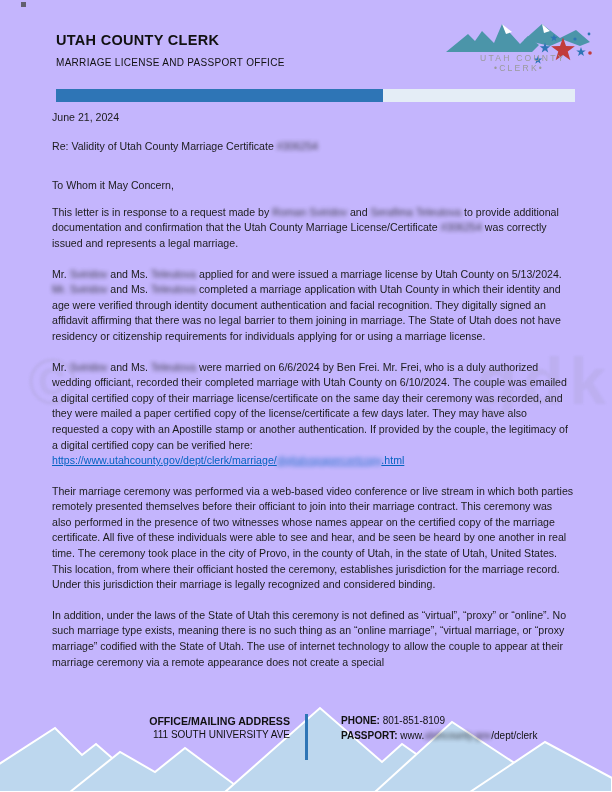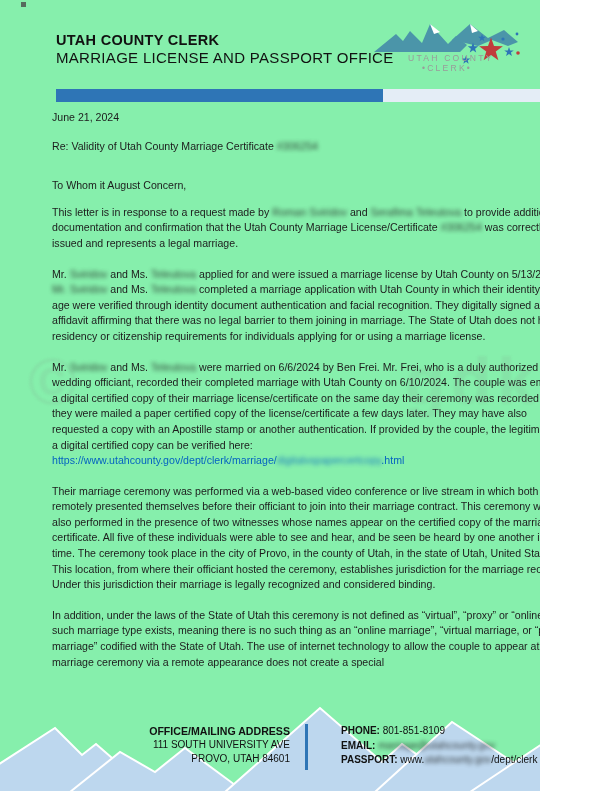--- a/index.html
+++ b/index.html
@@ -1,50 +1,50 @@
 <!DOCTYPE html>
 <html><head>
 <meta charset="utf-8">
 <style>
   html,body{margin:0;padding:0;background:#fff;}
-  .page{position:relative;width:540px;height:792px;background:#86efac;overflow:hidden;
+  .page{position:relative;width:612px;height:792px;background:#c4b5fd;overflow:hidden;
         font-family:"Liberation Sans",sans-serif;color:#222;}
   .corner-mark{position:absolute;left:21px;top:2px;width:5px;height:5px;background:#4a4a4a;opacity:.8;}
 
   
   .hdr{position:absolute;left:56px;top:32px;}
   .hdr-title{font-size:14.5px;font-weight:bold;letter-spacing:.3px;color:#111;}
-  .hdr-sub{margin-top:1px;font-size:15px;letter-spacing:.3px;color:#111;}
+  .hdr-sub{margin-top:9px;font-size:10px;letter-spacing:.3px;color:#111;}
   .logo{position:absolute;right:14px;top:12px;width:156px;height:66px;}
 
   
   .bar{position:absolute;left:56px;top:89px;width:519px;height:13px;display:flex;}
   .bar-dark{width:63%;height:100%;background:#2E75B6;}
   .bar-light{flex:1;height:100%;background:#E4EDF6;}
 
   
   .body-txt{position:absolute;left:52px;top:110px;width:522px;font-size:10.6px;line-height:15.6px;color:#1c1c1c;}
   .date-line{margin:0 0 13px 0;}
   .re-line{margin:0 0 24px 0;}
   .salutation{margin:0 0 11px 0;}
   .para{margin:0 0 15px 0;}
   .seg{white-space:pre-wrap;}
   .redacted{filter:blur(2.1px);opacity:.8;}
-  .link{color:#0563C1;cursor:pointer;}
+  .link{color:#0563C1;text-decoration:underline;cursor:pointer;}
 
   
   .watermark{position:absolute;left:28px;right:0;top:342px;height:78px;display:flex;
              justify-content:space-between;align-items:center;pointer-events:none;
              font-size:66px;font-weight:bold;color:rgba(130,130,130,.10);
              letter-spacing:6px;filter:blur(1px);z-index:3;}
 
   
   .footer{position:absolute;left:0;bottom:0;width:612px;height:92px;}
   .footer svg{position:absolute;left:0;top:0;}
-  .footer-content{position:absolute;left:0;top:24px;width:612px;display:flex;z-index:2;}
+  .footer-content{position:absolute;left:0;top:14px;width:612px;display:flex;z-index:2;}
   .addr{width:290px;text-align:right;font-size:10px;line-height:14px;color:#111;}
   .addr-title{font-weight:bold;font-size:10.6px;}
   .vdiv{width:3px;background:#2E75B6;margin:0 13px 0 15px;height:46px;}
   .contact{font-size:10px;line-height:14.5px;color:#111;text-align:left;}
   .contact-row .lab{font-weight:bold;padding-left:20px;}
   .lh{line-height:14px;}
 </style>
 </head>
 <body>
 
@@ -94,21 +94,21 @@
   </div>
 
   <div class="watermark">
     <span>©</span>
     <span>gdk</span>
   </div>
 
   <div class="body-txt">
     <p class="date-line">June 21, 2024</p>
     <p class="re-line"><span class="seg">Re: Validity of Utah County Marriage Certificate </span><span class="seg redacted">#306254</span></p>
-    <p class="salutation">To Whom it August Concern,</p>
+    <p class="salutation">To Whom it May Concern,</p>
     <div>
         <p class="para"><span class="seg">This letter is in response to a request made by </span><span class="seg redacted">Roman Sviridov</span><span class="seg"> and </span><span class="seg redacted">Serafima Teleutova</span><span class="seg"> to provide additional documentation and confirmation that the Utah County Marriage License/Certificate </span><span class="seg redacted">#306254</span><span class="seg"> was correctly issued and represents a legal marriage.</span></p>
         <p class="para"><span class="seg">Mr. </span><span class="seg redacted">Sviridov</span><span class="seg"> and Ms. </span><span class="seg redacted">Teleutova</span><span class="seg"> applied for and were issued a marriage license by Utah County on 5/13/2024. </span><span class="seg redacted">Mr. Sviridov</span><span class="seg"> and Ms. </span><span class="seg redacted">Teleutova</span><span class="seg"> completed a marriage application with Utah County in which their identity and age were verified through identity document authentication and facial recognition. They digitally signed an affidavit affirming that there was no legal barrier to them joining in marriage. The State of Utah does not have residency or citizenship requirements for individuals applying for or using a marriage license.</span></p>
         <p class="para"><span class="seg">Mr. </span><span class="seg redacted">Sviridov</span><span class="seg"> and Ms. </span><span class="seg redacted">Teleutova</span><span class="seg"> were married on 6/6/2024 by Ben Frei. Mr. Frei, who is a duly authorized wedding officiant, recorded their completed marriage with Utah County on 6/10/2024. The couple was emailed a digital certified copy of their marriage license/certificate on the same day their ceremony was recorded, and they were mailed a paper certified copy of the license/certificate a few days later. They may have also requested a copy with an Apostille stamp or another authentication. If provided by the couple, the legitimacy of a digital certified copy can be verified here:
 </span><a class="seg link">https://www.utahcounty.gov/dept/clerk/marriage/</a><a class="seg redacted link">digitalvspapercertcopy</a><a class="seg link">.html</a></p>
         <p class="para"><span class="seg">Their marriage ceremony was performed via a web-based video conference or live stream in which both parties remotely presented themselves before their officiant to join into their marriage contract. This ceremony was also performed in the presence of two witnesses whose names appear on the certified copy of the marriage certificate. All five of these individuals were able to see and hear, and be seen be heard by one another in real time. The ceremony took place in the city of Provo, in the county of Utah, in the state of Utah, United States. This location, from where their officiant hosted the ceremony, establishes jurisdiction for the marriage record. Under this jurisdiction their marriage is legally recognized and considered binding.</span></p>
         <p class="para"><span class="seg">In addition, under the laws of the State of Utah this ceremony is not defined as “virtual”, “proxy” or “online”. No such marriage type exists, meaning there is no such thing as an “online marriage”, “virtual marriage, or “proxy marriage” codified with the State of Utah. The use of internet technology to allow the couple to appear at their marriage ceremony via a remote appearance does not create a special</span></p>
       </div>
   </div>
 
@@ -119,24 +119,22 @@
         <polygon points="70,92 120,52 155,72 185,48 235,85 250,92"></polygon>
         <polygon points="225,92 320,8 382,62 402,44 470,92"></polygon>
         <polygon points="375,92 452,22 522,68 548,52 612,86 612,92"></polygon>
         <polygon points="470,92 545,42 612,78 612,92"></polygon>
       </g>
     </svg>
     <div class="footer-content">
       <div class="addr">
         <div class="addr-title lh">OFFICE/MAILING ADDRESS</div>
         <div class="lh">111 SOUTH UNIVERSITY AVE</div>
-        <div class="lh">PROVO, UTAH 84601</div>
       </div>
       <div class="vdiv"></div>
       <div class="contact">
           <div class="contact-row"><span class="lab">PHONE:</span><span class="seg"> 801-851-8109</span></div>
-          <div class="contact-row"><span class="lab">EMAIL:</span><span class="seg"> </span><span class="seg redacted">marriage@utahcounty.gov</span></div>
           <div class="contact-row"><span class="lab">PASSPORT:</span><span class="seg"> www.</span><span class="seg redacted">utahcounty.gov</span><span class="seg">/dept/clerk</span></div>
         </div>
     </div>
   </div>
 
 </div>
 
 </body></html>

